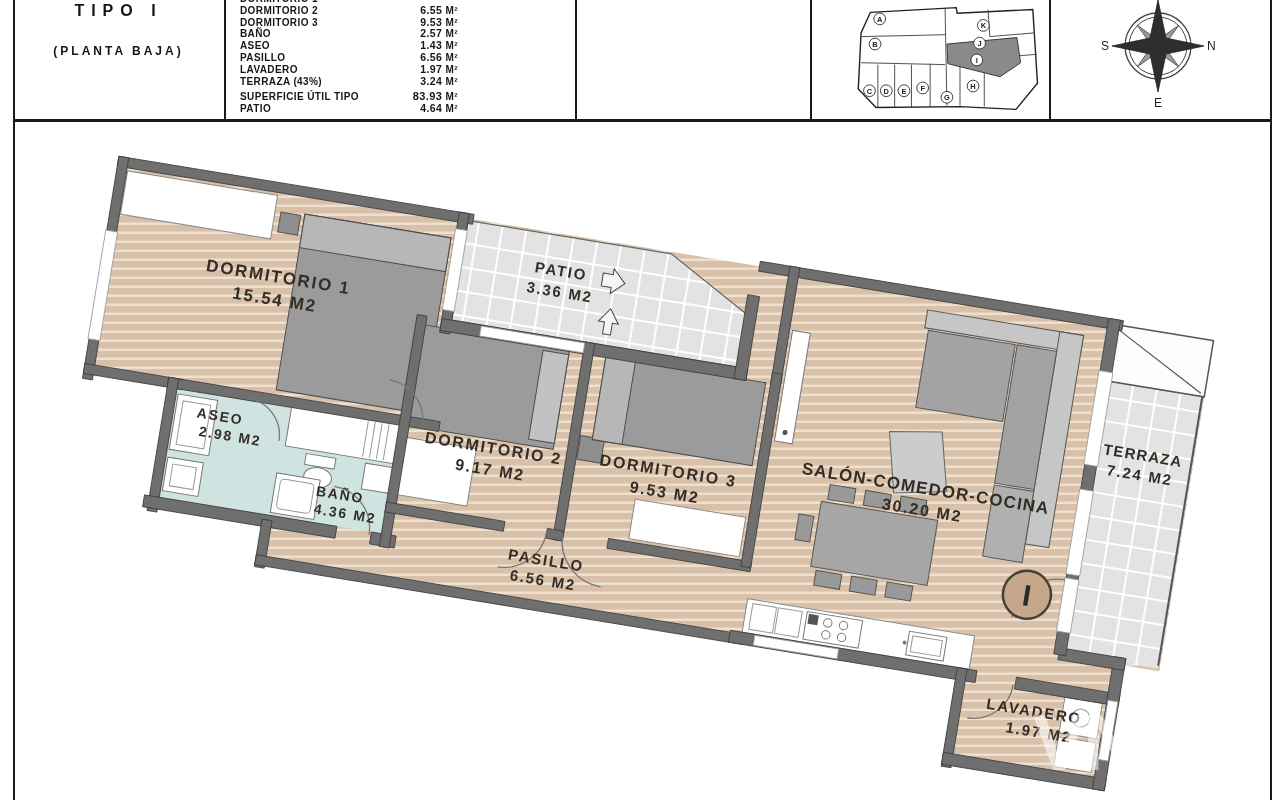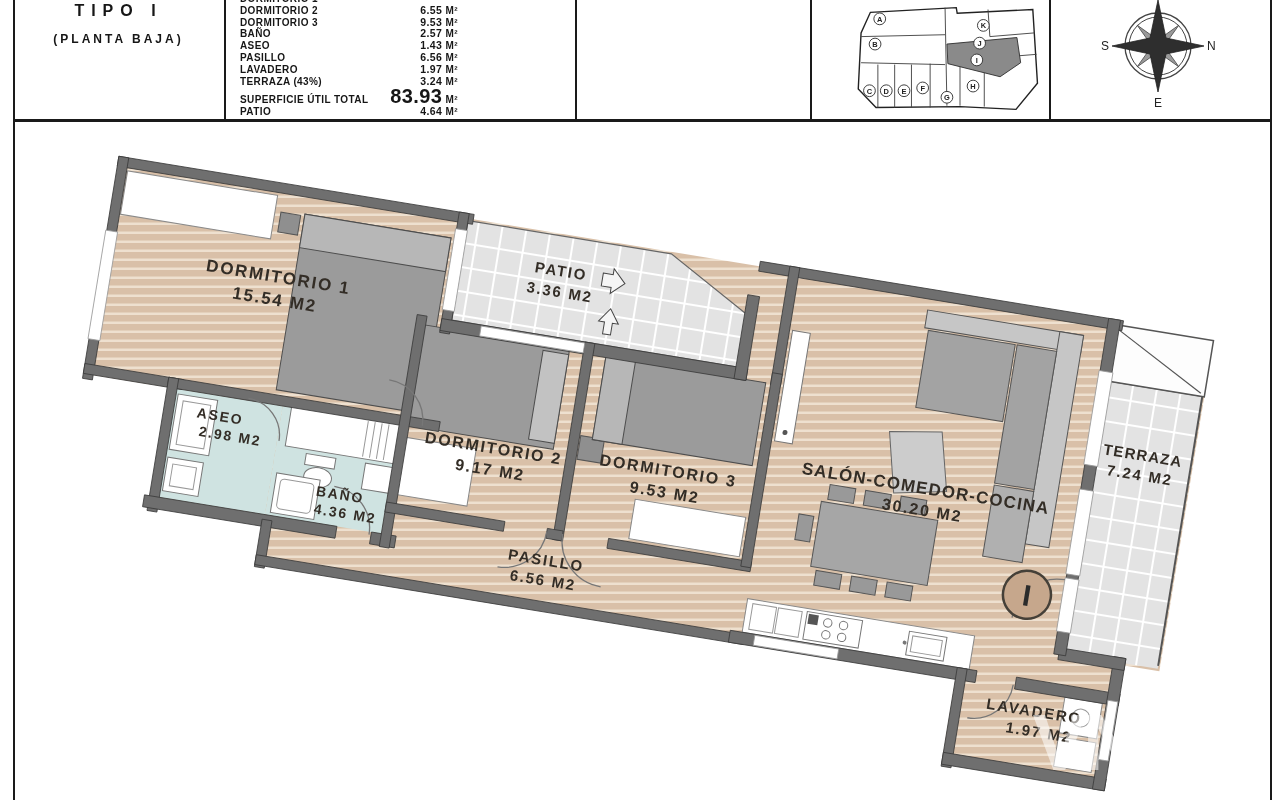--- a/index.html
+++ b/index.html
@@ -2,28 +2,28 @@
 <html><head>
 <meta charset="utf-8">
 <style>
   html,body{margin:0;padding:0;background:#ffffff;}
   #sheet{position:relative;width:1280px;height:800px;background:#ffffff;overflow:hidden;
          font-family:"Liberation Sans",sans-serif;color:#161616;}
   .rule{position:absolute;background:#1a1a1a;}
   #header{position:absolute;left:13px;top:0;width:1259px;height:119px;overflow:hidden;}
   #tipo-block{position:absolute;left:0;top:0;width:211px;text-align:center;}
   #tipo-title{font-size:16px;font-weight:bold;letter-spacing:7px;margin-top:2px;}
-  #tipo-sub{font-size:12px;font-weight:bold;letter-spacing:3px;margin-top:12px;}
+  #tipo-sub{font-size:12px;font-weight:bold;letter-spacing:3px;margin-top:24px;}
   #area-table{position:absolute;left:227px;top:-6px;width:218px;}
   .trow{display:flex;justify-content:space-between;align-items:baseline;line-height:10.8px;
         font-size:10px;font-weight:bold;letter-spacing:0.4px;white-space:nowrap;}
   .trow .val{font-size:10.5px;}
   .trow .u{font-size:10px;text-align:center;}
   .trow.total{margin-top:4px;}
-  .trow.total .val{font-size:20px;margin-top:8px;}
+  .trow.total .val{font-size:11px;margin-top:8px;}
   svg text{font-family:"Liberation Sans",sans-serif;}
 </style>
 </head>
 <body>
 
 <div id="sheet">
 
   <div class="rule" style="left:13px;top:0;width:2px;height:800px;"></div>
   <div class="rule" style="left:1270px;top:0;width:2px;height:800px;"></div>
   <div class="rule" style="left:13px;top:119px;width:1259px;height:3px;"></div>
@@ -65,21 +65,21 @@
         </div>
       <div class="trow">
           <span>LAVADERO</span>
           <span><span class="val">1.97</span> <span class="u">M²</span></span>
         </div>
       <div class="trow">
           <span>TERRAZA (43%)</span>
           <span><span class="val">3.24</span> <span class="u">M²</span></span>
         </div>
       <div class="trow total">
-          <span>SUPERFICIE ÚTIL TOTAL</span>
+          <span>SUPERFICIE ÚTIL TIPO</span>
           <span><span class="val">83.93</span> <span class="u">M²</span></span>
         </div>
       <div class="trow">
           <span>PATIO</span>
           <span><span class="val">4.64</span> <span class="u">M²</span></span>
         </div>
 
     </div>
   </div>
 

